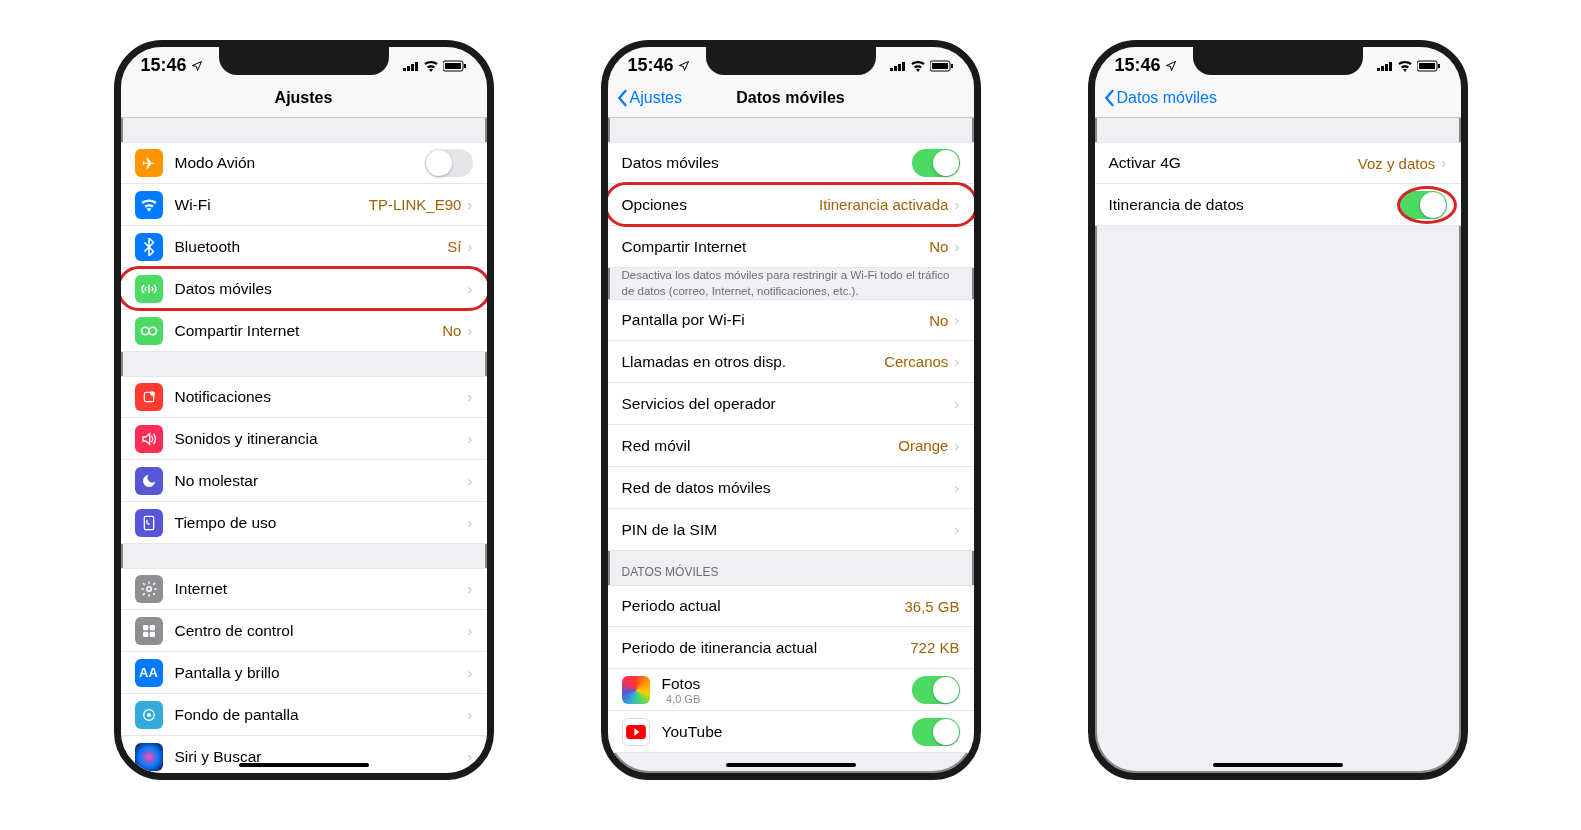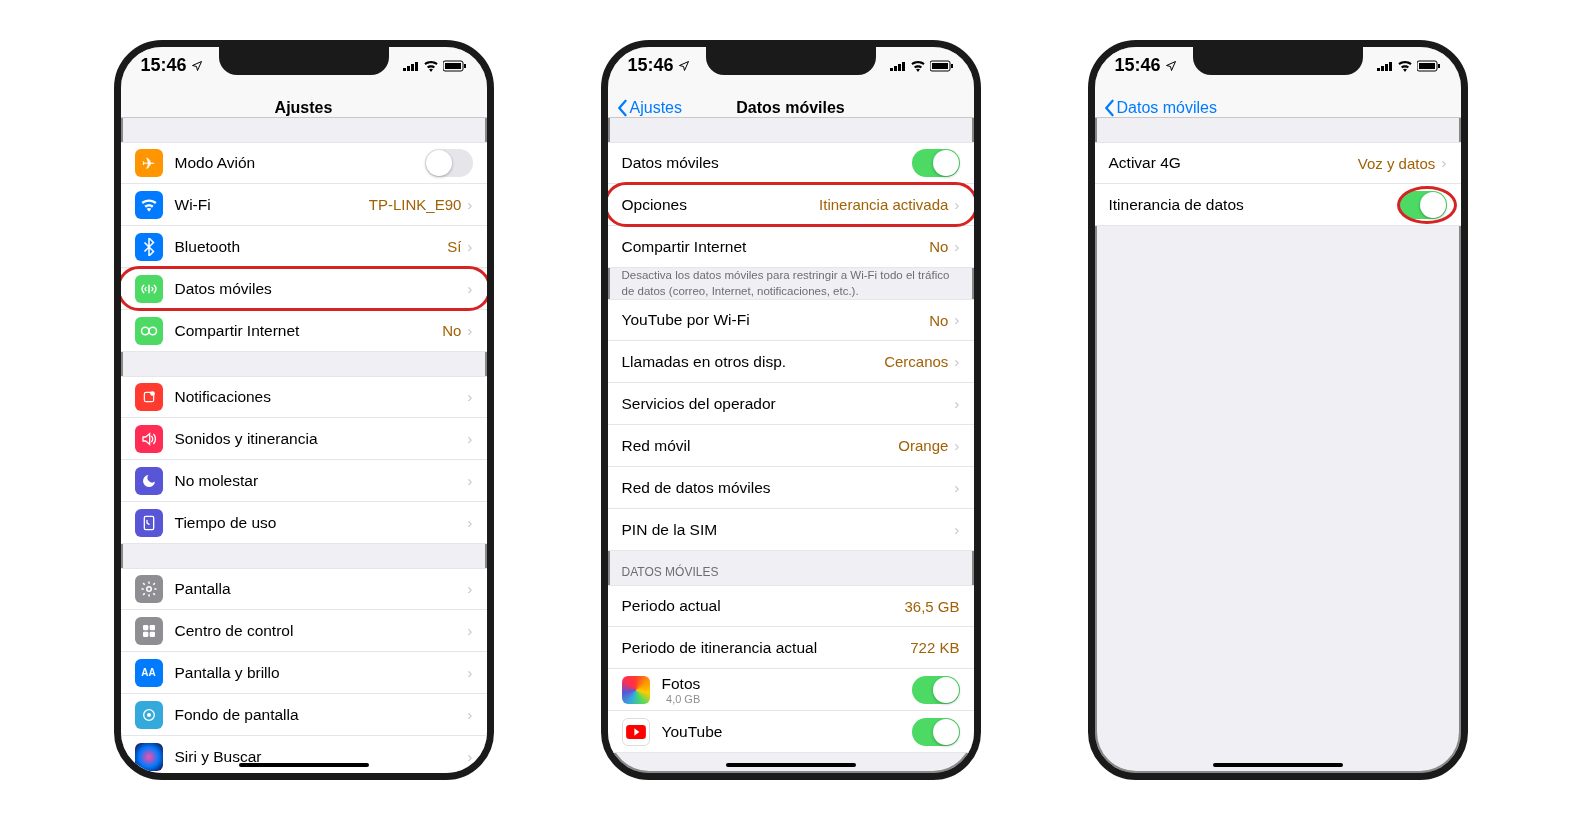--- a/index.html
+++ b/index.html
@@ -3,21 +3,21 @@
 <meta charset="utf-8">
 <style>
   * { margin:0; padding:0; box-sizing:border-box; }
   body { background:#fff; font-family:-apple-system,"Helvetica Neue",Arial,sans-serif; color:#000; display:flex; justify-content:space-around; align-items:flex-start; padding:40px 60px; }
   .phone { width:380px; border:7px solid #1a1a1a; border-radius:48px; background:#efeff4; overflow:hidden; position:relative; height:740px; box-shadow:0 0 0 2px #888 inset; }
   .notch { position:absolute; top:0; left:50%; transform:translateX(-50%); width:170px; height:28px; background:#1a1a1a; border-radius:0 0 18px 18px; z-index:5; }
   .status-bar { display:flex; justify-content:space-between; align-items:center; padding:8px 20px 2px; font-size:18px; font-weight:600; background:#f8f8f8; }
   .status-left { display:flex; align-items:center; gap:4px; }
   .status-right { display:flex; align-items:center; gap:4px; }
   .status-icon svg { display:block; }
-  .nav { display:flex; align-items:flex-end; justify-content:center; position:relative; height:40px; background:#f8f8f8; border-bottom:1px solid #c7c7cc; }
+  .nav { display:flex; align-items:center; justify-content:center; position:relative; height:40px; background:#f8f8f8; border-bottom:1px solid #c7c7cc; }
   .nav-title { font-size:16px; font-weight:600; }
   .nav-back { position:absolute; left:8px; display:flex; align-items:center; color:#007aff; font-size:16px; }
   .nav-back svg { margin-right:2px; }
   .content { height:calc(100% - 70px); overflow:hidden; }
   .group-header { font-size:12px; color:#6d6d72; text-transform:uppercase; padding:14px 14px 6px; }
   .group-footer { font-size:11.5px; color:#6d6d72; padding:0 14px; line-height:1.35; }
   .cell { display:flex; align-items:center; background:#fff; padding:0 14px; min-height:42px; border-bottom:1px solid #e5e5ea; font-size:15.5px; position:relative; }
   .cell.first { border-top:1px solid #e5e5ea; }
   .app-icon { width:28px; height:28px; border-radius:6px; margin-right:12px; display:flex; align-items:center; justify-content:center; color:#fff; font-size:16px; flex-shrink:0; }
   .app-icon.img { overflow:hidden; padding:0; }
@@ -167,38 +167,38 @@
     </div>
 
     <div class="spacer"></div>
     <div class="cell first">
       <div class="app-icon" style="background:#8e8e93">
           <svg width="18" height="18" viewBox="0 0 24 24">
             <circle cx="12" cy="12" r="3" fill="none" stroke="#fff" stroke-width="2"></circle>
             <path d="M12 2v3M12 19v3M4.2 4.2l2.1 2.1M17.7 17.7l2.1 2.1M2 12h3M19 12h3M4.2 19.8l2.1-2.1M17.7 6.3l2.1-2.1" stroke="#fff" stroke-width="2"></path>
           </svg>
         </div>
-      <span class="cell-label">Pantalla</span>
+      <span class="cell-label">Internet</span>
       <span class="chevron">›</span>
     </div>
     <div class="cell">
       <div class="app-icon" style="background:#8e8e93">
           <svg width="16" height="16" viewBox="0 0 24 24">
             <rect x="3" y="3" width="8" height="8" rx="2" fill="#fff"></rect>
             <rect x="13" y="3" width="8" height="8" rx="2" fill="#fff"></rect>
             <rect x="3" y="13" width="8" height="8" rx="2" fill="#fff"></rect>
             <rect x="13" y="13" width="8" height="8" rx="2" fill="#fff"></rect>
           </svg>
         </div>
       <span class="cell-label">Centro de control</span>
       <span class="chevron">›</span>
     </div>
     <div class="cell">
       <div class="app-icon" style="background:#007aff">
-          <span style="font-weight:700;font-size:10px">AA</span>
+          <span style="font-weight:700;font-size:13px">AA</span>
         </div>
       <span class="cell-label">Pantalla y brillo</span>
       <span class="chevron">›</span>
     </div>
     <div class="cell">
       <div class="app-icon" style="background:#34aadc">
           <svg width="16" height="16" viewBox="0 0 24 24">
             <circle cx="12" cy="12" r="8" fill="none" stroke="#fff" stroke-width="2"></circle>
             <circle cx="12" cy="12" r="3" fill="#fff"></circle>
           </svg>
@@ -275,21 +275,21 @@
       <div class="highlight-ring" style="left:-4px;right:-4px;top:-2px;bottom:-2px"></div>
     </div>
     <div class="cell">
       <span class="cell-label">Compartir Internet</span>
       <span class="cell-value">No</span>
       <span class="chevron">›</span>
     </div>
     <div class="group-footer">Desactiva los datos móviles para restringir a Wi-Fi todo el tráfico de datos (correo, Internet, notificaciones, etc.).</div>
 
     <div class="cell first">
-      <span class="cell-label">YouTube por Wi-Fi</span>
+      <span class="cell-label">Pantalla por Wi-Fi</span>
       <span class="cell-value">No</span>
       <span class="chevron">›</span>
     </div>
     <div class="cell">
       <span class="cell-label">Llamadas en otros disp.</span>
       <span class="cell-value">Cercanos</span>
       <span class="chevron">›</span>
     </div>
     <div class="cell">
       <span class="cell-label">Servicios del operador</span>

